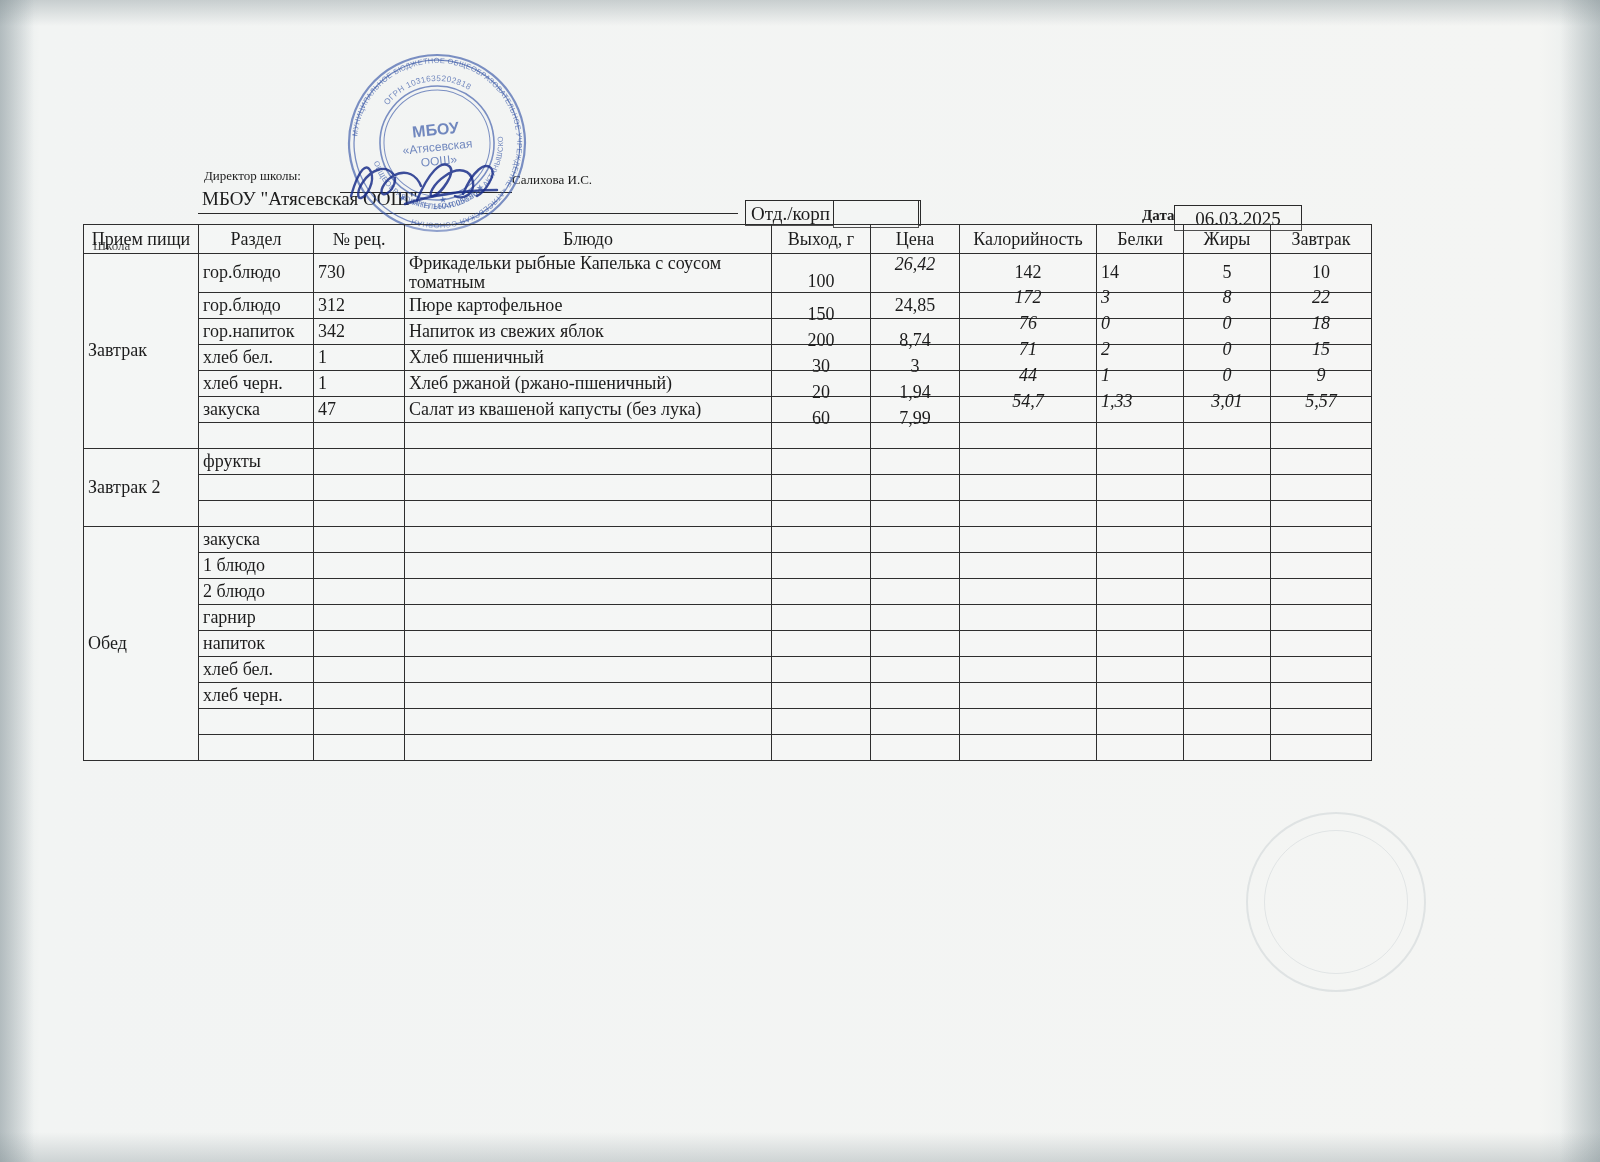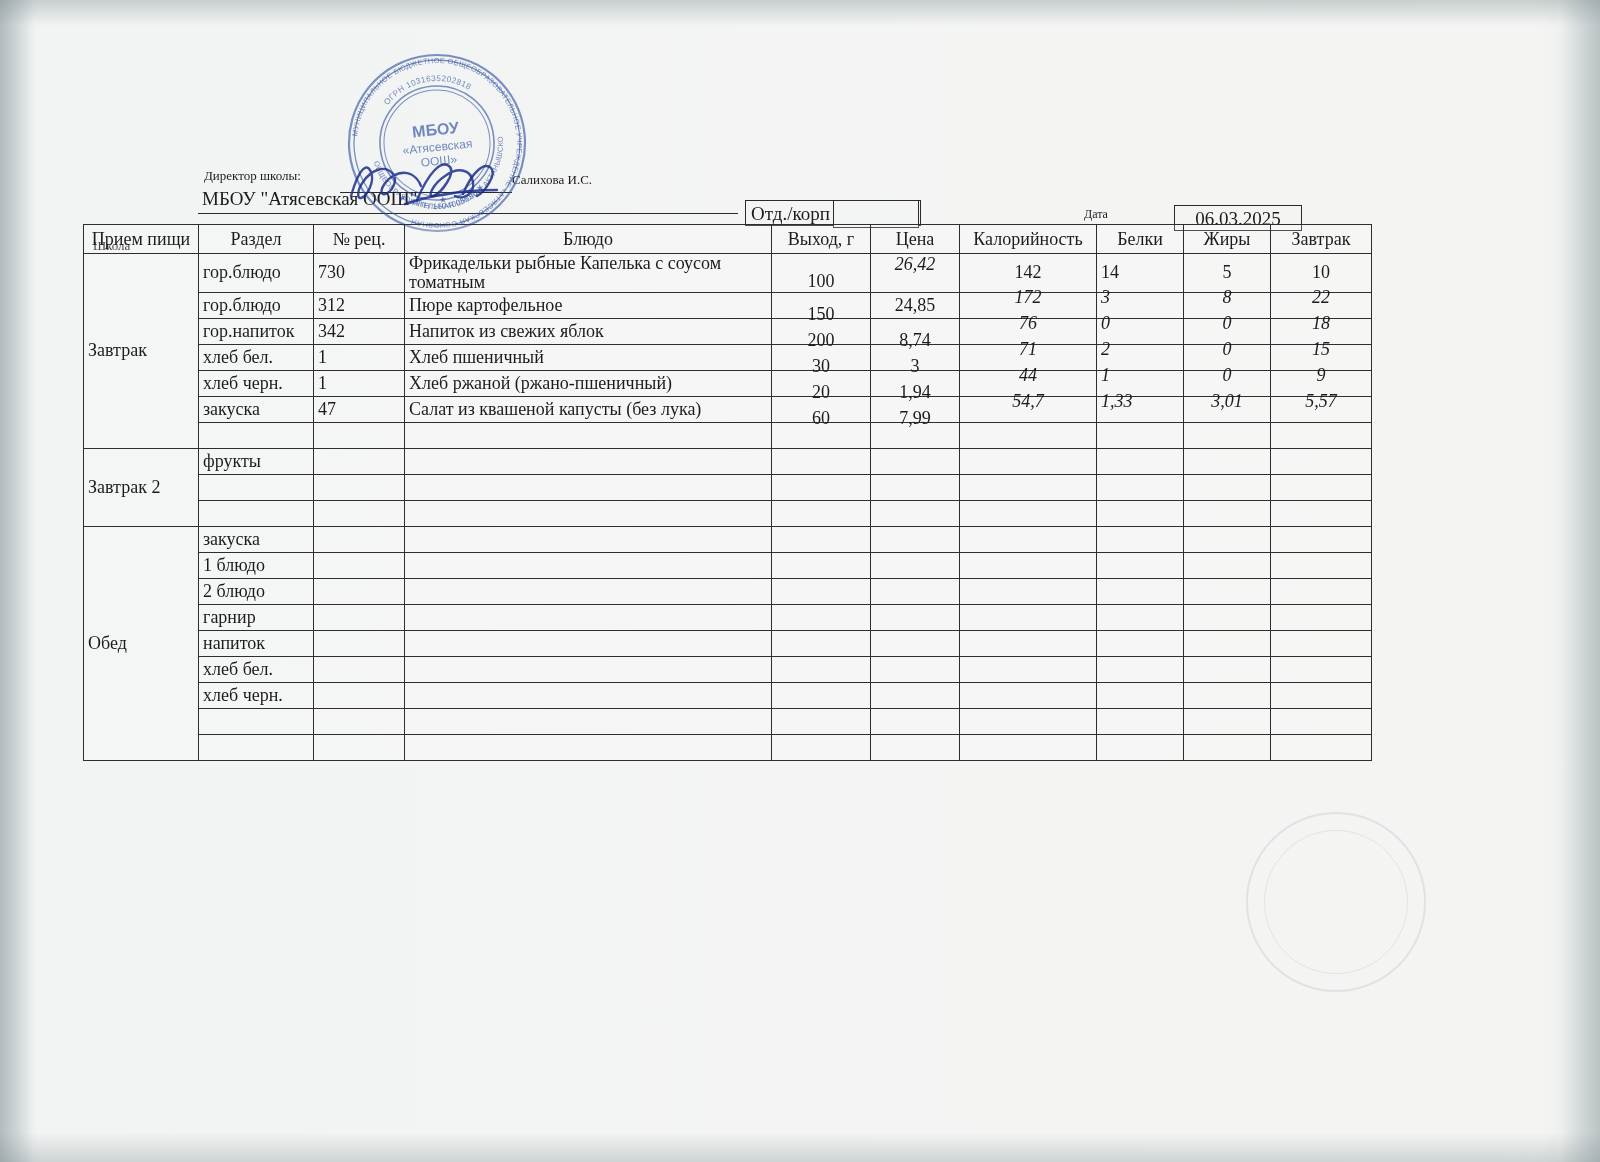--- a/index.html
+++ b/index.html
@@ -79,22 +79,23 @@
   }
   .otd-frame {
     position: absolute;
     left: 745px; top: 200px;
     width: 176px; height: 26px;
     border: 1.4px solid #2a2a2a;
     box-sizing: border-box;
   }
   .date-label {
     position: absolute;
-    left: 1084px; top: 207px;
-    font-size: 12px;
+    left: 1142px; top: 207px;
+    font-size: 15px;
+    font-weight: bold;
   }
   .date-box {
     position: absolute;
     left: 1174px; top: 205px;
     width: 128px; height: 26px;
     border: 1.4px solid #2a2a2a;
     box-sizing: border-box;
     text-align: center;
     font-size: 19px;
     line-height: 26px;

